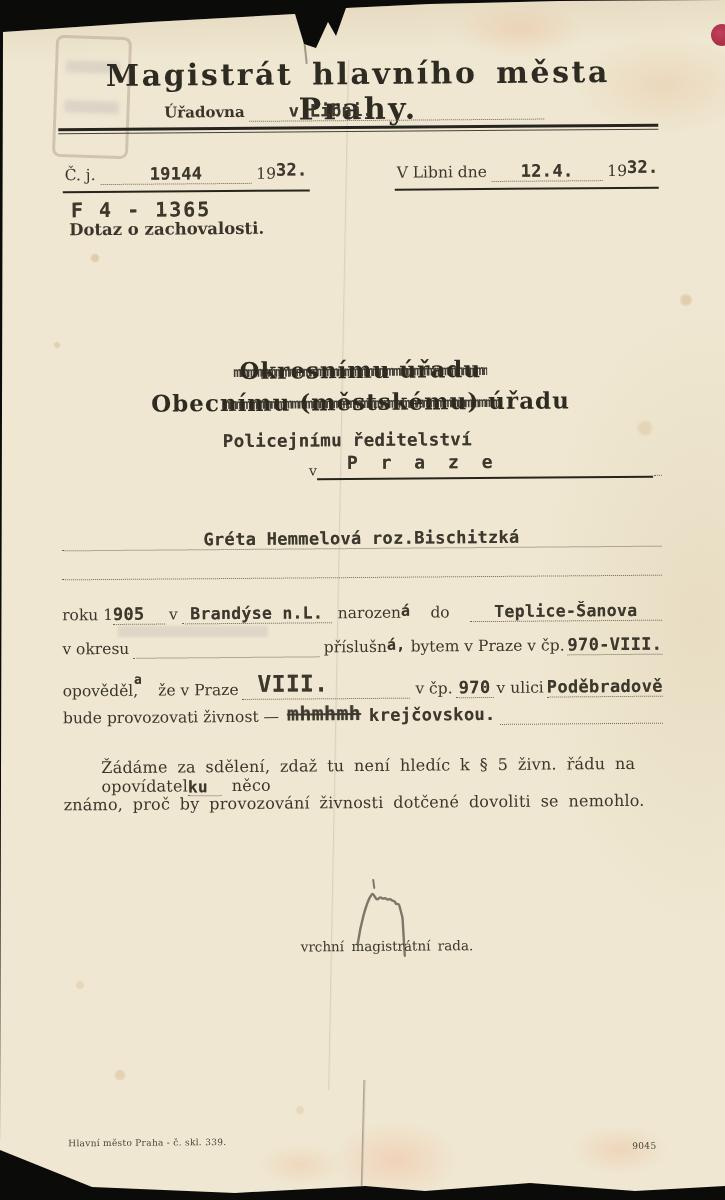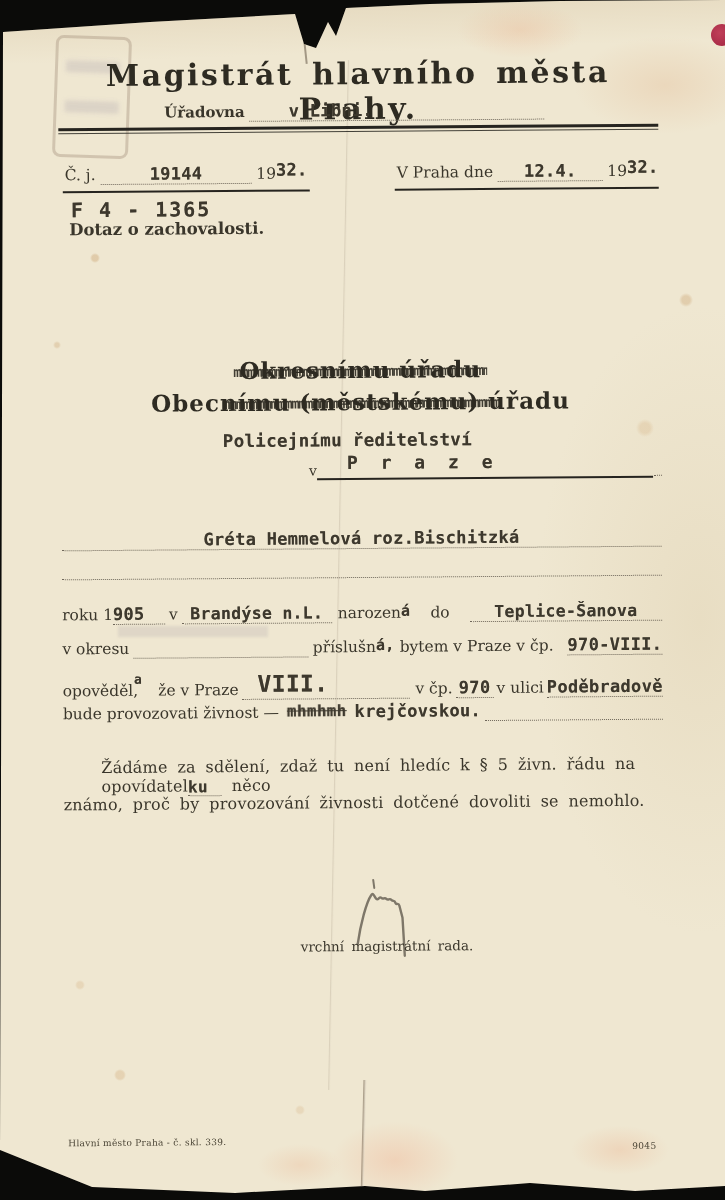--- a/index.html
+++ b/index.html
@@ -109,21 +109,21 @@
       <span class="print">Č. j.</span>
       <span class="blank" style="flex:1;margin:0 5px;">
         <span class="typed" style="font-size:17px;">19144</span>
       </span>
       <span class="print">19</span>
       <span class="typed" style="font-size:17px;transform:translateY(-3px);">32.</span>
     </div>
     <div class="solidline" style="left:66px;top:189px;width:247px;height:1.8px;"></div>
 
     <div class="row" style="top:160px;left:400px;width:262px;">
-      <span class="print">V Praha dne</span>
+      <span class="print">V Libni dne</span>
       <span class="blank" style="flex:1;margin:0 5px;">
         <span class="typed" style="font-size:17px;">12.4.</span>
       </span>
       <span class="print">19</span>
       <span class="typed" style="font-size:17px;transform:translateY(-3px);">32.</span>
     </div>
     <div class="solidline" style="left:398px;top:189px;width:264px;height:1.8px;"></div>
 
     <div class="typed" style="position:absolute;left:74px;top:196px;font-size:20px;letter-spacing:2px;">F 4 - 1365</div>
     <div class="print" style="position:absolute;left:72px;top:218px;font-size:16.5px;font-weight:700;">Dotaz o zachovalosti.</div>
@@ -170,21 +170,21 @@
         <span class="typed" style="font-size:16.5px;">Teplice-Šanova</span>
       </span>
     </div>
 
     <div class="row" style="top:634px;">
       <span class="print">v okresu</span>
       <span class="blank" style="width:188px;margin:0 4px;"></span>
       <span class="print">příslušn</span>
       <span class="typed" style="font-size:15px;transform:translateY(-2px);">á,</span>
       <span class="print" style="margin-left:5px;">bytem v Praze v čp.</span>
-      <span class="blank" style="flex:1;margin-left:14px;">
+      <span class="blank" style="flex:1;margin-left:3px;">
         <span class="typed" style="font-size:17px;">970-VIII.</span>
       </span>
     </div>
 
     <div class="row" style="top:668px;">
       <span class="print" style="position:relative;">
         <span>opověděl,</span>
         <span class="typed sup-typed">a</span>
       </span>
       <span class="print" style="margin-left:20px;text-align:center;">že v Praze</span>
@@ -196,21 +196,21 @@
         <span class="typed" style="font-size:17px;">970</span>
       </span>
       <span class="print">v ulici</span>
       <span class="blank" style="flex:1;margin-left:3px;">
         <span class="typed" style="font-size:17px;">Poděbradově</span>
       </span>
     </div>
 
     <div class="row" style="top:700px;">
       <span class="print">bude provozovati živnost —</span>
-      <span class="typed strike-garble" style="font-size:16px;margin-left:8px;">mhmhmh</span>
+      <span class="typed strike-garble" style="font-size:20px;margin-left:8px;">mhmhmh</span>
       <span class="typed" style="font-size:17px;margin-left:8px;">krejčovskou.</span>
       <span class="blank" style="flex:1;margin-left:4px;"></span>
     </div>
 
     <div class="para" style="top:756px;padding-left:38px;width:566px;">
       <span>Žádáme za sdělení, zdaž tu není hledíc k § 5 živn. řádu na opovídatel</span><span class="blank" style="display:inline-block;width:34px;text-align:left;"><span class="typed" style="font-size:16px;">ku</span></span>
       <span>něco</span>
     </div>
     <div class="para" style="top:793px;">známo, proč by provozování živnosti dotčené dovoliti se nemohlo.</div>
 

